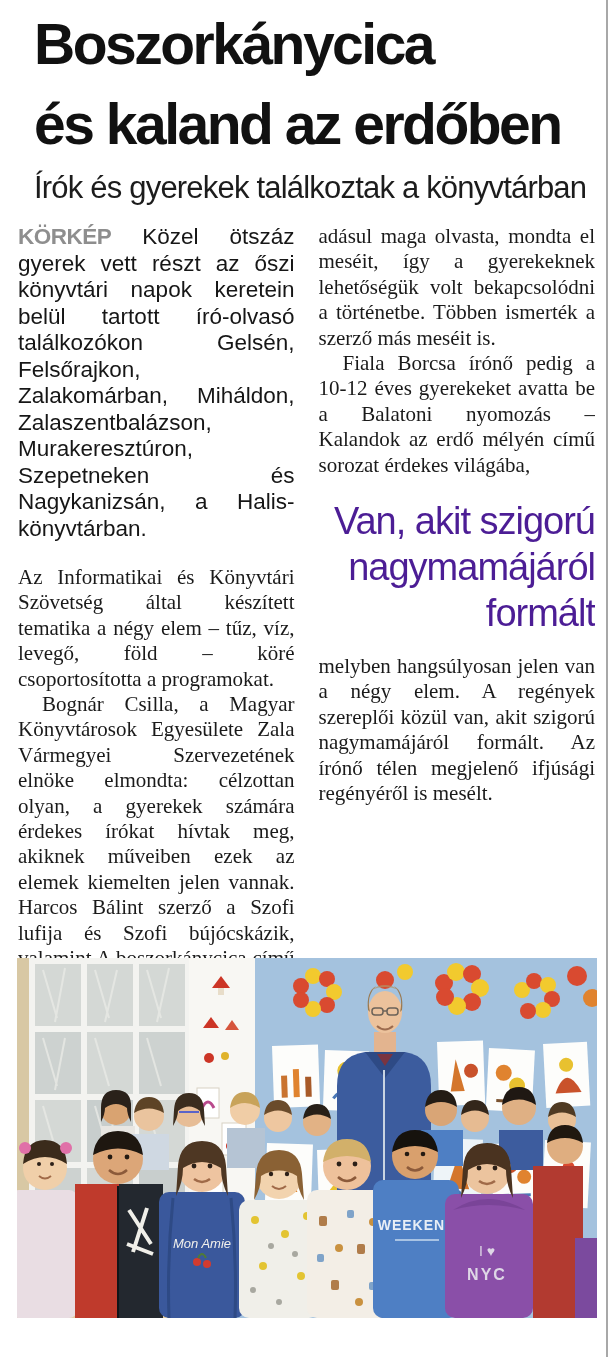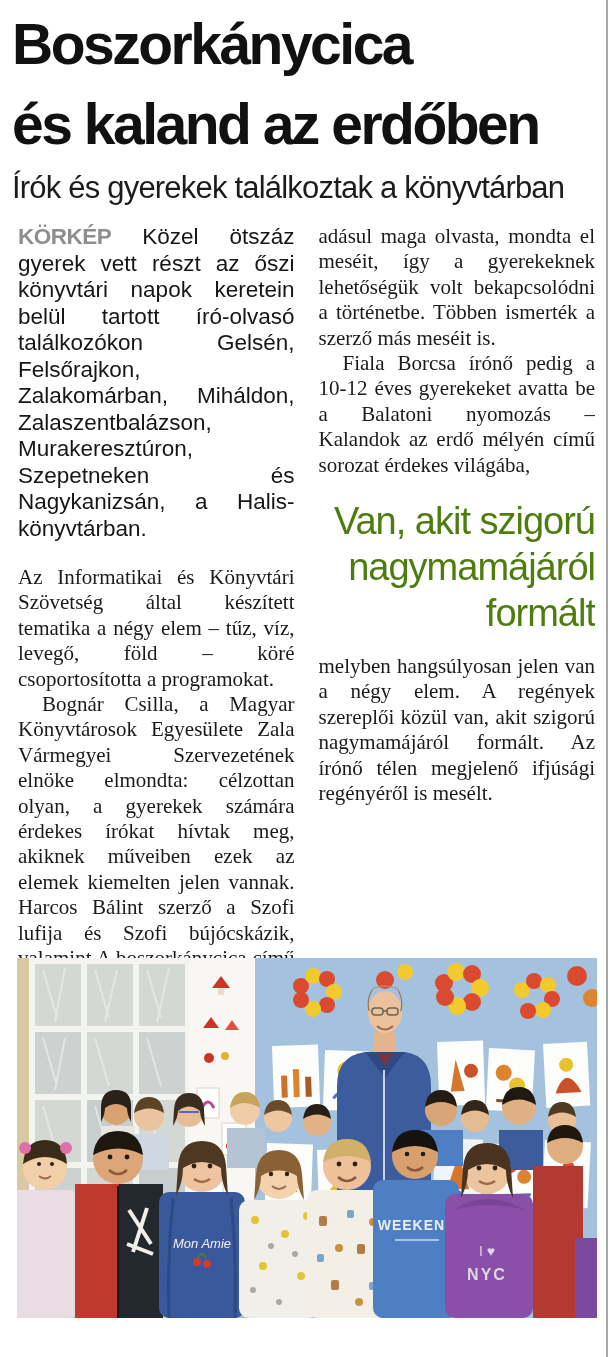--- a/index.html
+++ b/index.html
@@ -8,21 +8,21 @@
     width:612px;height:1357px;
     background:#ffffff;
     overflow:hidden;
     font-family:"Liberation Sans",sans-serif;
     color:#1f1f1f;
   }
   .vrule{
     position:absolute;top:0;bottom:0;left:606px;width:2px;
     background:#a8a8a8;
   }
-  .header{position:absolute;left:12px;top:4px;width:578px;}
+  .header{position:absolute;left:34px;top:4px;width:578px;}
   .headline{
     font-family:"Liberation Sans",sans-serif;
     font-weight:700;
     font-size:57px;line-height:80px;
     letter-spacing:-2.5px;
     color:#111111;margin:0;
   }
   .subhead{
     font-family:"Liberation Sans",sans-serif;
     font-weight:400;
@@ -51,21 +51,21 @@
     text-align:justify;hyphens:auto;
     margin:0;color:#1a1a1a;
   }
   .ind{text-indent:24px;}
   .first-serif{margin-top:23px;}
   .pull-quote{
     font-family:"Liberation Sans",sans-serif;
     font-weight:400;
     font-size:38px;line-height:46px;
     letter-spacing:-1px;
-    color:#4d7c0f;text-align:right;
+    color:#4c1d95;text-align:right;
     margin:20px 0 18px 0;
   }
   .bb{
     float:right;
     font-family:"Liberation Sans",sans-serif;
     font-weight:700;color:#9a9a9a;
     font-size:22px;line-height:25.4px;letter-spacing:0;
     text-indent:0;
   }
   .photo-wrap{

